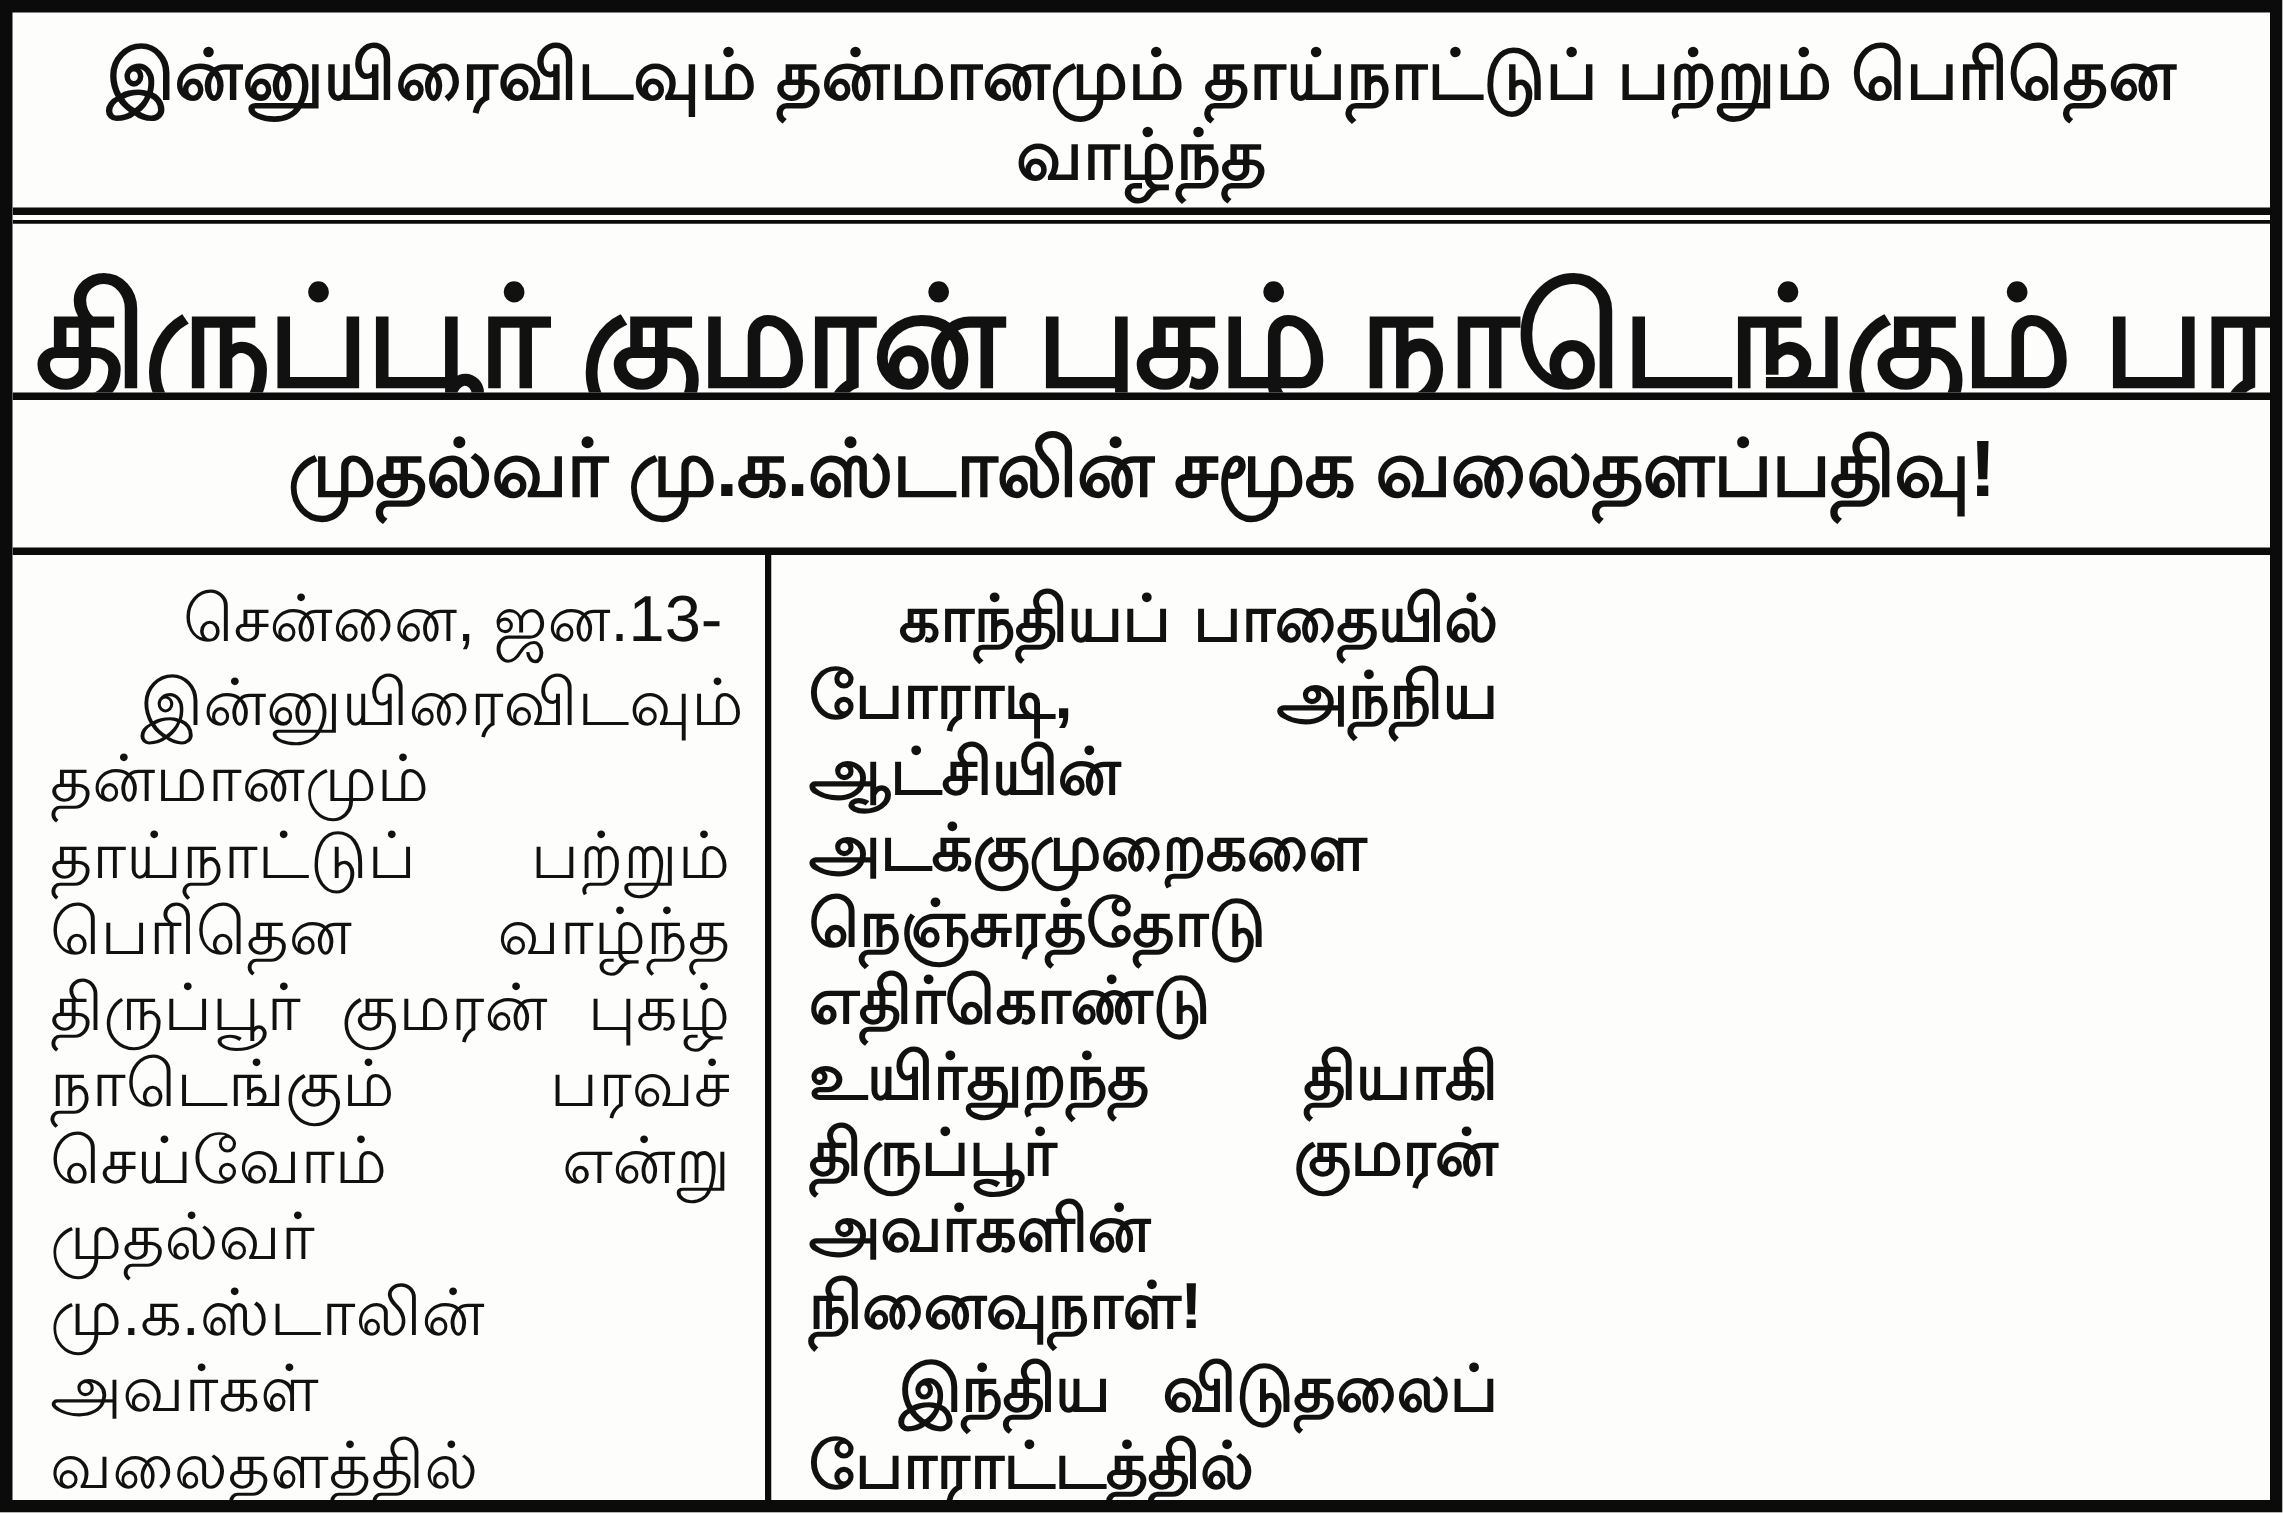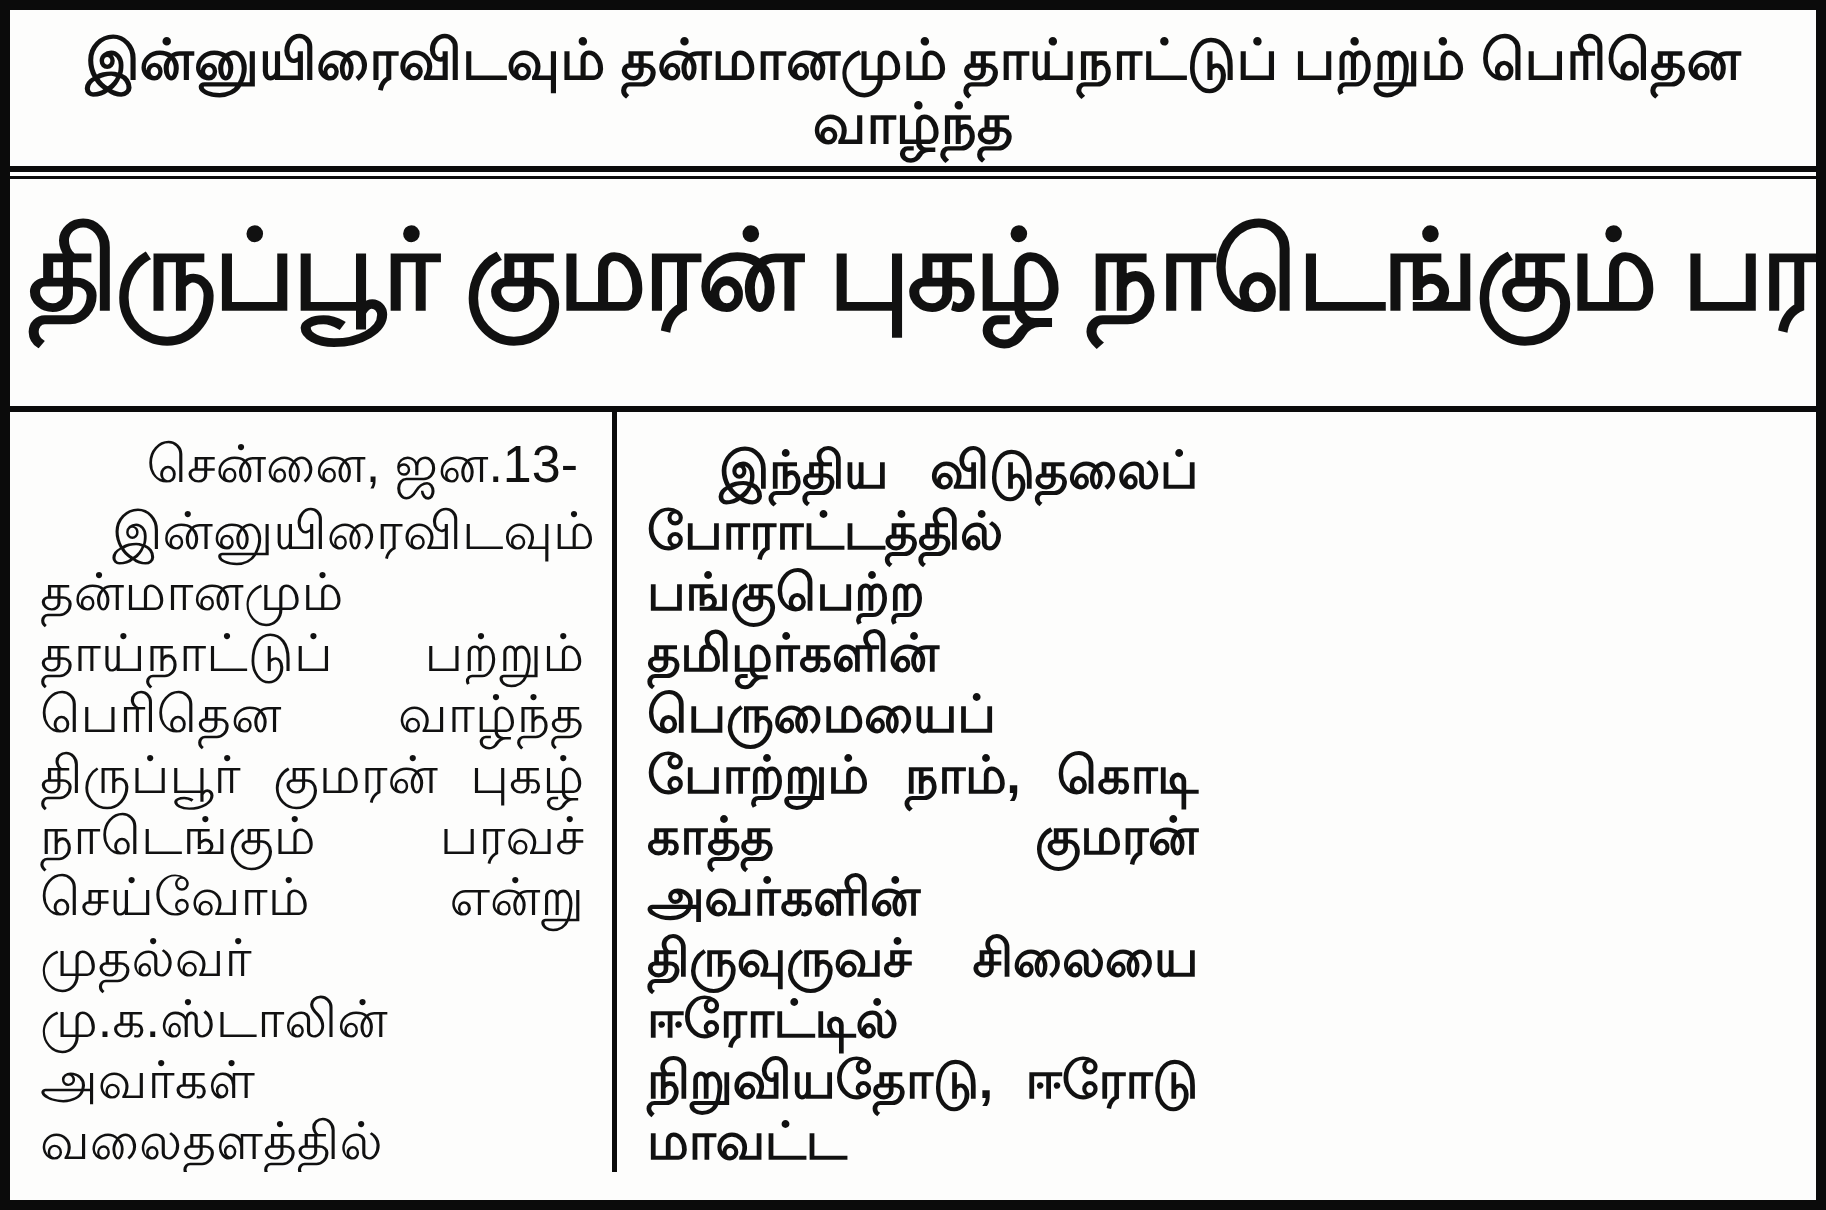--- a/index.html
+++ b/index.html
@@ -12,21 +12,21 @@
     height: 1210px;
     margin: 0 auto;
     background: #fdfdfc;
     border: 10px solid #0b0b0b;
     color: #111;
     overflow: hidden;
   }
 
   
   .masthead {
-    height: 402px;
+    height: 310px;
     border-bottom: 6px solid #0b0b0b;
     text-align: center;
     padding-top: 18px;
     overflow: hidden;
   }
   .kicker {
     display: inline-block;
     font-size: 56px;
     font-weight: 700;
     letter-spacing: 0px;
@@ -103,28 +103,32 @@
 </head>
 <body>
 
 <div class="page">
 
   <header class="masthead">
     <span class="kicker">இன்னுயிரைவிடவும் தன்மானமும் தாய்நாட்டுப் பற்றும் பெரிதென வாழ்ந்த</span>
     <h1 class="headline">திருப்பூர் குமரன் புகழ் நாடெங்கும் பரவச் செய்வோம்!</h1>
   </header>
 
+  <div class="subhead-band">
+    <h2 class="subhead">முதல்வர் மு.க.ஸ்டாலின் சமூக வலைதளப்பதிவு!</h2>
+  </div>
 
   <div class="columns">
 
     <section class="col col-1">
       <p class="dateline">சென்னை, ஜன.13-</p>
       <p class="para">இன்னுயிரைவிடவும் தன்மானமும் தாய்நாட்டுப் பற்றும் பெரிதென வாழ்ந்த திருப்பூர் குமரன் புகழ் நாடெங்கும் பரவச் செய்வோம் என்று முதல்வர் மு.க.ஸ்டாலின் அவர்கள் வலைதளத்தில் பதிவிட்டுள்ளார்.</p>
       <p class="para">இது தொடர்பாக முதலமைச்சர் மு.க.ஸ்டாலின் அவர்கள் சமூக வலைதளங்களில் வெளியிட்டுள்ள பதிவு வருமாறு:-</p>
     </section>
 
     <section class="col col-2">
+      <p class="para first">காந்தியப் பாதையில் போராடி, அந்நிய ஆட்சியின் அடக்குமுறைகளை நெஞ்சுரத்தோடு எதிர்கொண்டு உயிர்துறந்த தியாகி திருப்பூர் குமரன் அவர்களின் நினைவுநாள்!</p>
       <p class="para">இந்திய விடுதலைப் போராட்டத்தில் பங்குபெற்ற தமிழர்களின் பெருமையைப் போற்றும் நாம், கொடி காத்த குமரன் அவர்களின் திருவுருவச் சிலையை ஈரோட்டில் நிறுவியதோடு, ஈரோடு மாவட்ட</p>
     </section>
 
 
   </div>
 </div>
 
 </body></html>

